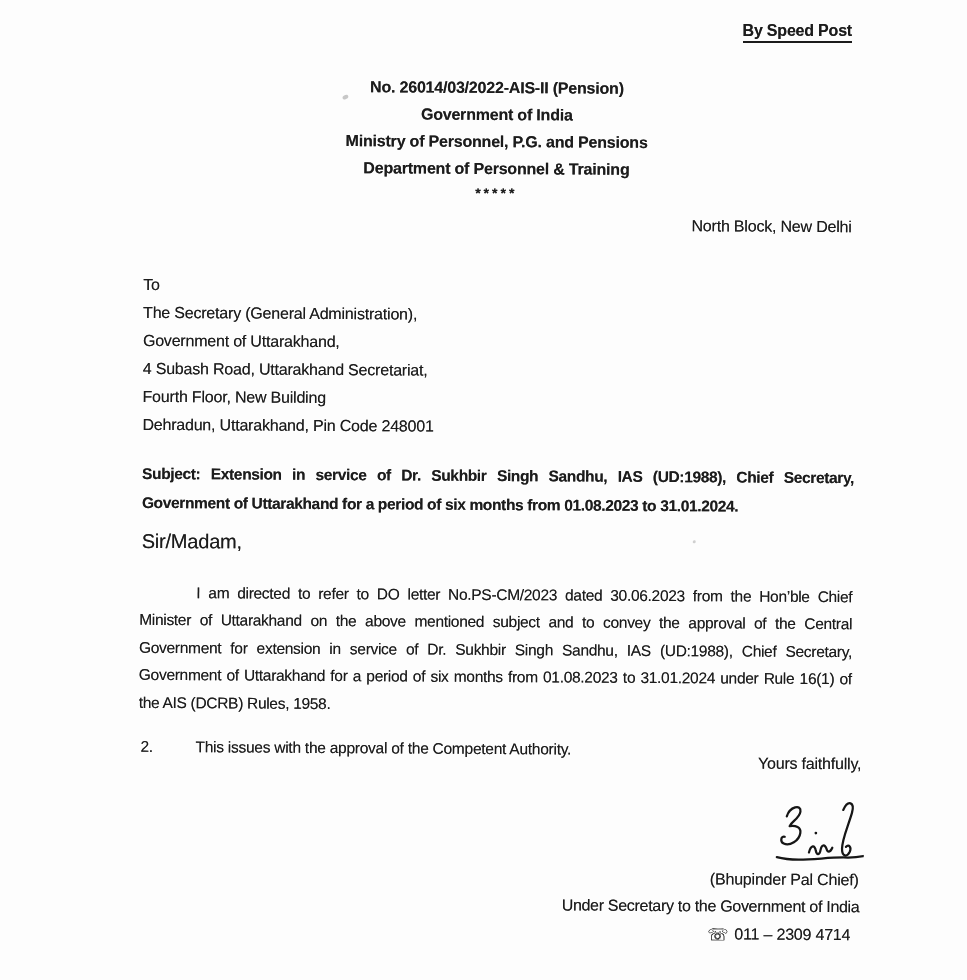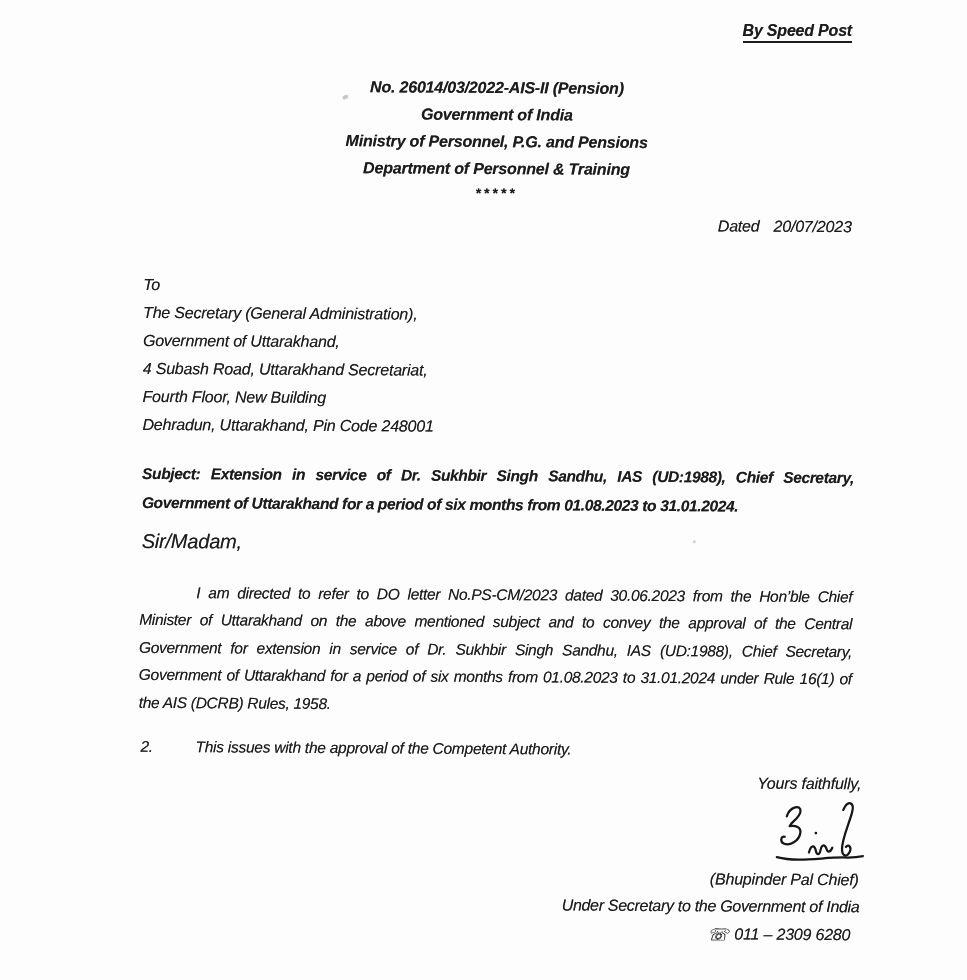--- a/index.html
+++ b/index.html
@@ -4,21 +4,20 @@
 <style>
   html, body { margin: 0; padding: 0; background: #ffffff; }
   .page {
     position: relative;
     width: 967px;
     height: 980px;
     background: #fdfdfd;
     overflow: hidden;
     font-family: "Liberation Sans", sans-serif;
     color: #1c1c1c;
-    font-style: italic;
   }
   .tilt {
     position: absolute;
     inset: 0;
     transform: rotate(0.35deg);
     transform-origin: 0 0;
     text-shadow: 0 0 0.5px rgba(25,25,25,0.65);
   }
   .dispatch {
     position: absolute;
@@ -99,21 +98,21 @@
     position: absolute;
     top: 737px;
     left: 145px;
     width: 712px;
     font-size: 15.5px;
     letter-spacing: -0.25px;
   }
   .p2num { display: inline-block; width: 55px; }
   .closing {
     position: absolute;
-    top: 770px;
+    top: 750px;
     right: 101px;
     font-size: 16px;
     letter-spacing: -0.2px;
   }
   .signature {
     position: absolute;
     top: 796px;
     right: 98px;
     width: 100px;
     height: 70px;
@@ -159,23 +158,21 @@
 
     <div class="letterhead">
       <div>No. 26014/03/2022-AIS-II (Pension)</div>
       <div>Government of India</div>
       <div>Ministry of Personnel, P.G. and Pensions</div>
       <div>Department of Personnel &amp; Training</div>
       <div class="stars">*****</div>
     </div>
 
     <div class="placedate">
-      <div>
-        <span class="dated-label">Dated</span><span>20/07/2023</span>
-      </div>
+      <div>North Block, New Delhi</div>
     </div>
 
     <div class="address">
       <div>To</div>
       <div>The Secretary (General Administration),</div>
       <div>Government of Uttarakhand,</div>
       <div>4 Subash Road, Uttarakhand Secretariat,</div>
       <div>Fourth Floor, New Building</div>
       <div>Dehradun, Uttarakhand, Pin Code 248001</div>
     </div>
@@ -196,20 +193,20 @@
       <path d="M22,16 C25,6 37,3 36,11 C35,18 27,21 25,26 C31,25 37,27 36,33 C35,41 25,47 19,44 C15,42 16,36 20,37"></path>
       <circle cx="52" cy="33" r="1.4" fill="#161616" stroke="none"></circle>
       <path d="M45,53 C47,45 51,45 52,51 C53,56 56,56 57,50 C58,45 61,44 63,49 C64,53 67,53 69,48"></path>
       <path d="M80,9 C85,-2 92,1 89,12 C85,26 79,39 79,49 C79,57 84,58 87,52 C89,47 86,44 83,47"></path>
       <path d="M12,58 C35,64 62,57 85,58 C95,58 103,56 108,55 C112,55 109,64 103,63"></path>
     </svg>
 
     <div class="signame">(Bhupinder Pal Chief)</div>
     <div class="sigdesig">Under Secretary to the Government of India</div>
     <div class="sigphone">
-      <span class="phone-glyph">☏</span><span>011 – 2309 6280</span>
+      <span class="phone-glyph">☏</span><span>011 – 2309 4714</span>
     </div>
 
     <div class="artifact a1"></div>
     <div class="artifact a2"></div>
 
   </div>
 </div>
 
 </body></html>

